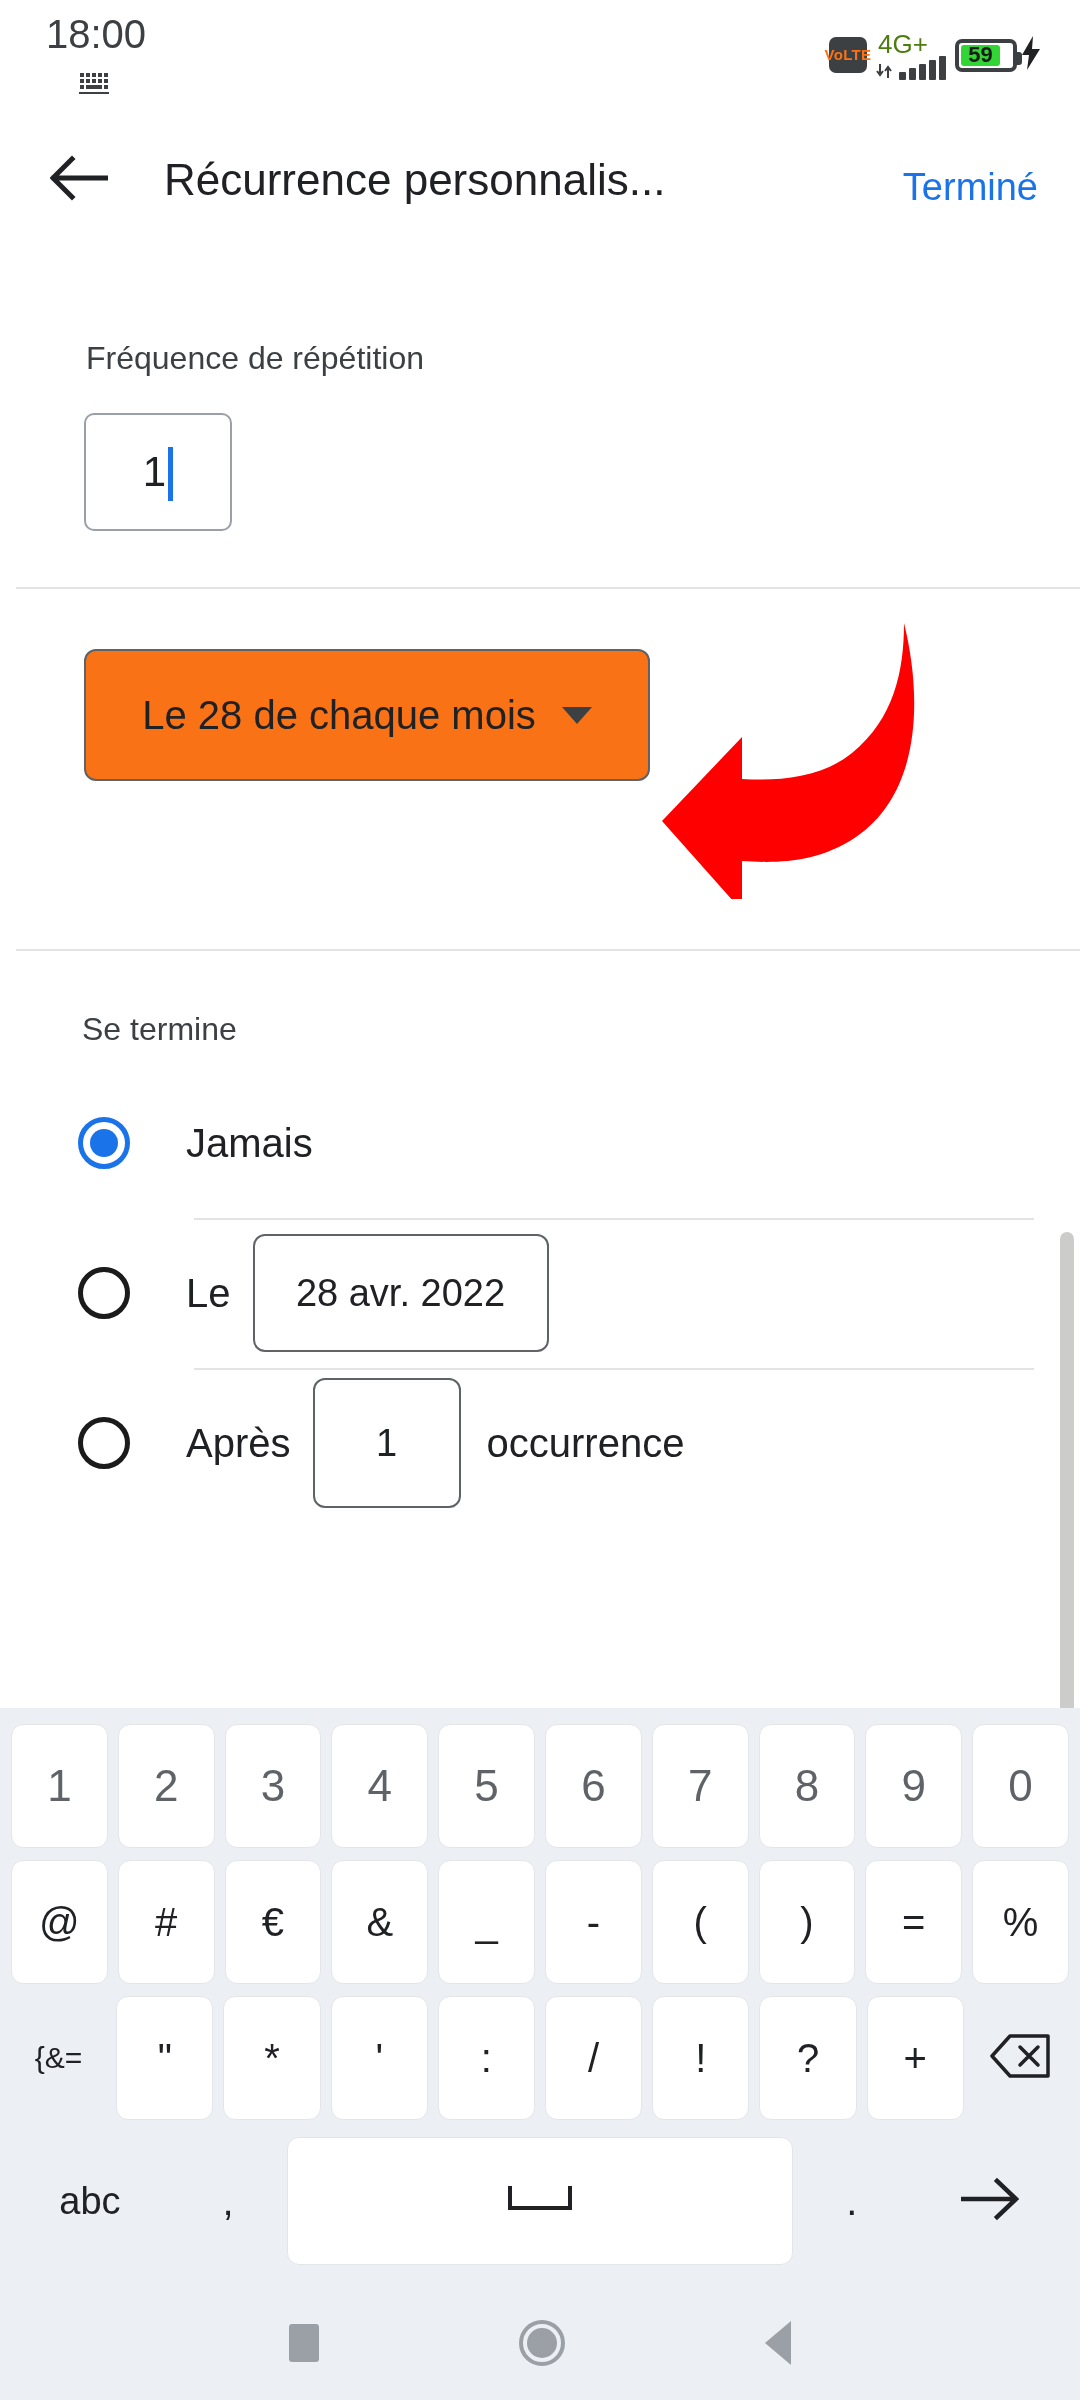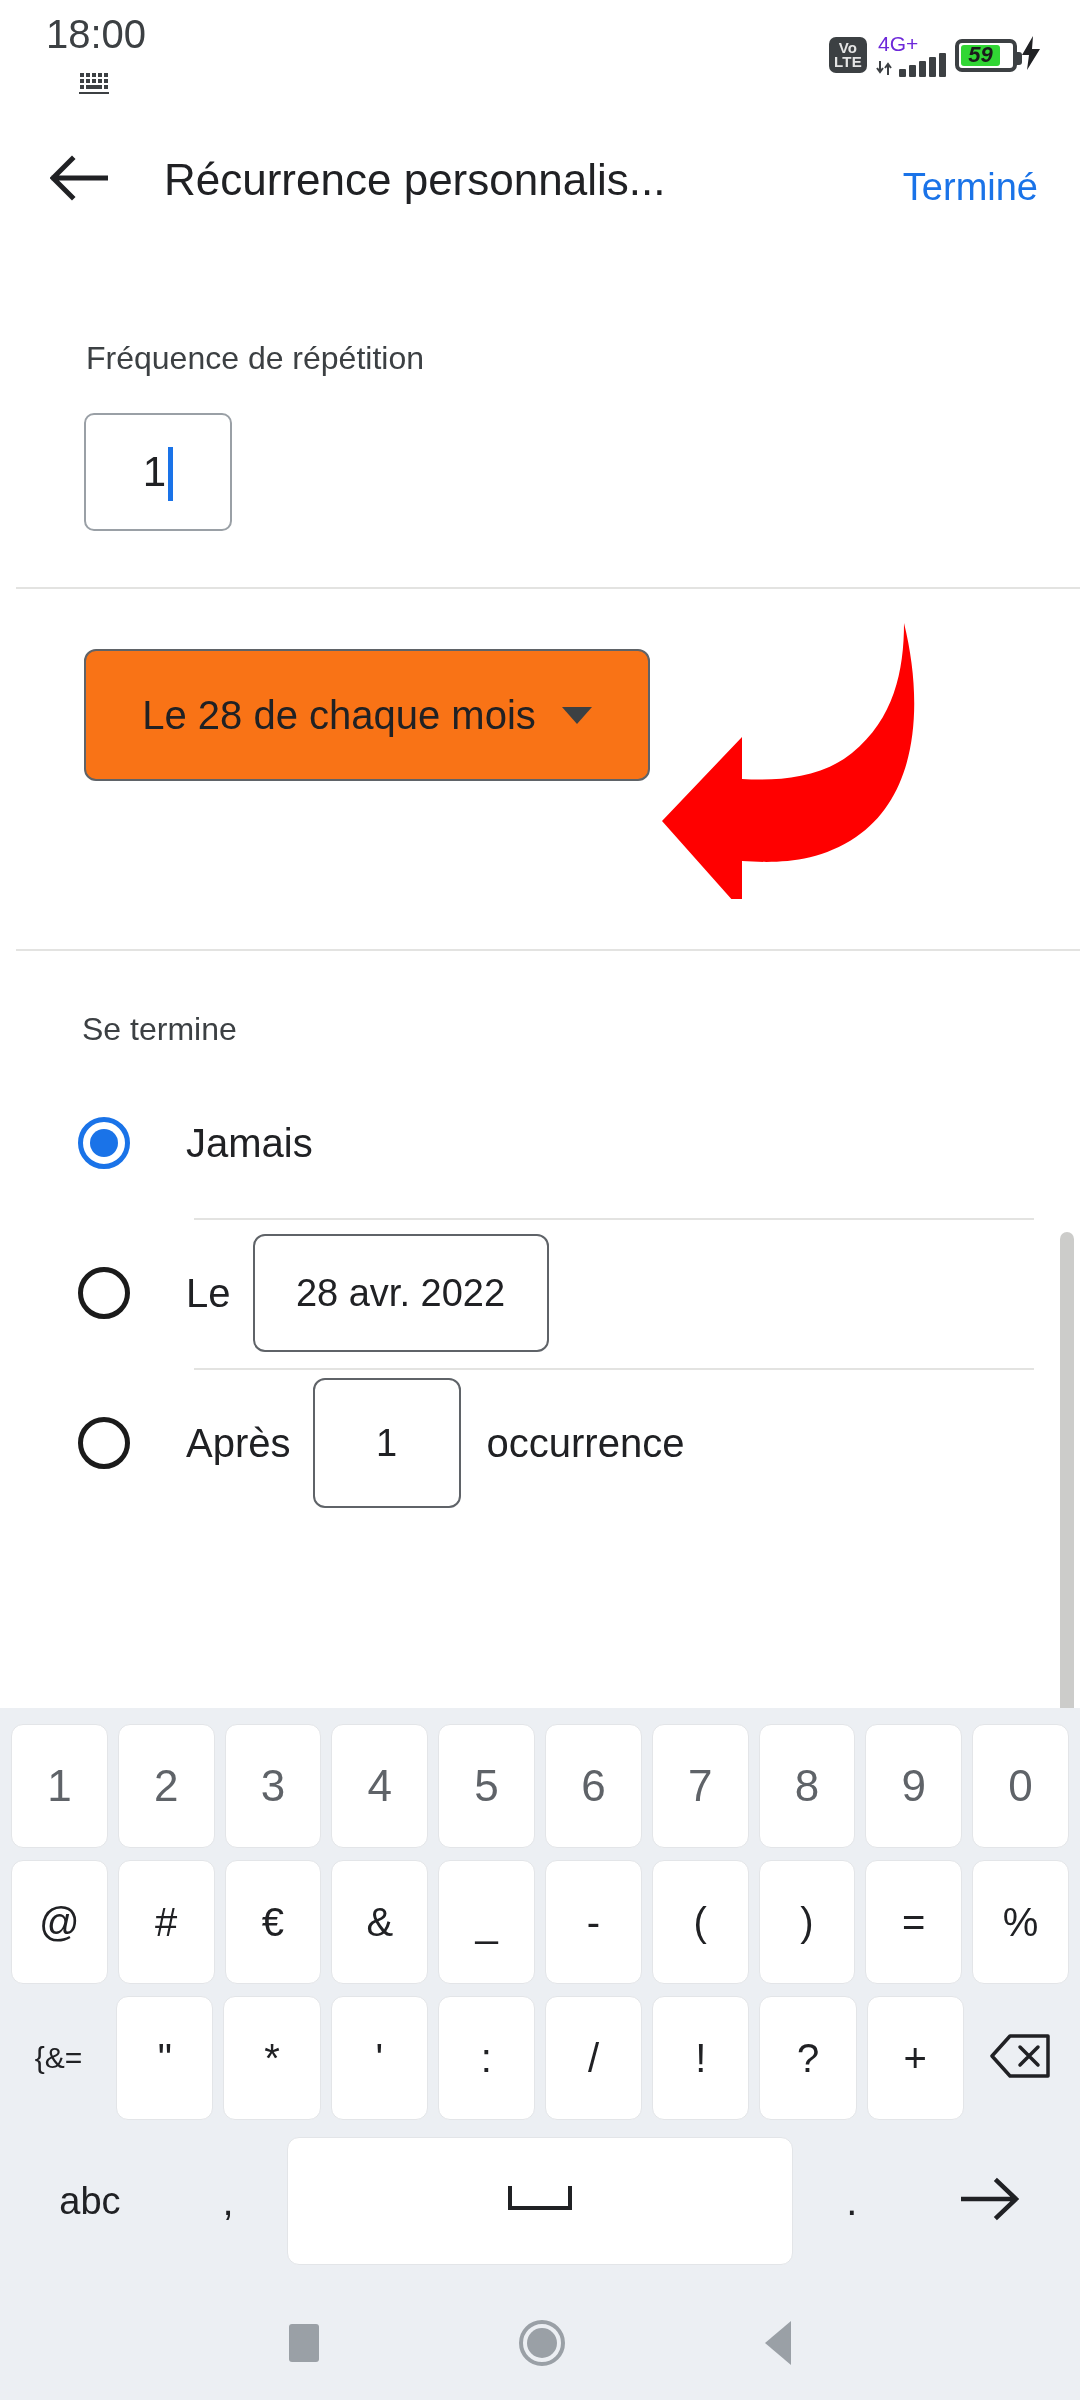--- a/index.html
+++ b/index.html
@@ -24,49 +24,49 @@
     padding: 0 38px 0 46px;
   }
   .status-left { display: flex; align-items: center; gap: 14px; flex-direction: column; }
   .status-time {
     font-size: 40px; color: #3c4043; letter-spacing: 0px;
     font-family: "Liberation Sans", sans-serif;
   }
   .kbd-icon { display: block; }
   .status-right { display: flex; align-items: center; gap: 9px; }
   .volte-badge {
-    background: #3c4043; color: #e5e5e5;
+    background: #3c4043; color: #f97316;
     border-radius: 7px;
     width: 38px; height: 36px;
-    display: flex; flex-direction: column;
+    display: flex; flex-direction: row;
     align-items: center; justify-content: center;
     line-height: 0.92;
   }
   .volte-badge span { font-size: 15px; font-weight: bold; letter-spacing: 0.3px;}
   .net-block { display:flex; flex-direction:column; align-items:flex-start; justify-content:center; height: 46px;}
-  .net-label { font-size: 21px; color: #6d28d9; line-height: 1; margin-bottom: 1px; margin-left:2px;}
+  .net-label { font-size: 26px; color: #4d7c0f; line-height: 1; margin-bottom: 1px; margin-left:2px;}
   .signal-row { display:flex; align-items:flex-end; gap:3px; height:22px; }
   .bar { width: 7px; background:#3c4043; border-radius:1px; }
   .arrows { display:flex; align-items:flex-end; margin-right:2px; }
   .battery-wrap { display:flex; align-items:center; gap:3px; }
   .battery {
     width: 62px; height: 33px;
     border: 4px solid #3c4043; border-radius: 7px;
     position: relative; display:flex; align-items:center;
     padding: 2px;
   }
   .battery:after {
     content:""; position:absolute; right:-9px; top:9px;
     width:6px; height:13px; background:#3c4043; border-radius:0 3px 3px 0;
   }
   .battery-fill {
     background: #31d634; height: 100%; border-radius: 3px;
     display:flex; align-items:center; justify-content:center;
   }
-  .battery-pct { font-size:22px; color:#1b1b1b; font-weight:600;font-style:italic; }
+  .battery-pct { font-size:22px; color:#1b1b1b; font-weight:600; }
 
   
   .app-bar {
     position: absolute; top: 110px; left: 0;
     width: 1080px; height: 140px;
     display: flex; align-items: center;
   }
   .back-btn { width: 110px; display:flex; align-items:center; justify-content:center; margin-left:24px;}
   .app-title {
     font-size: 44px; color: #202124;

